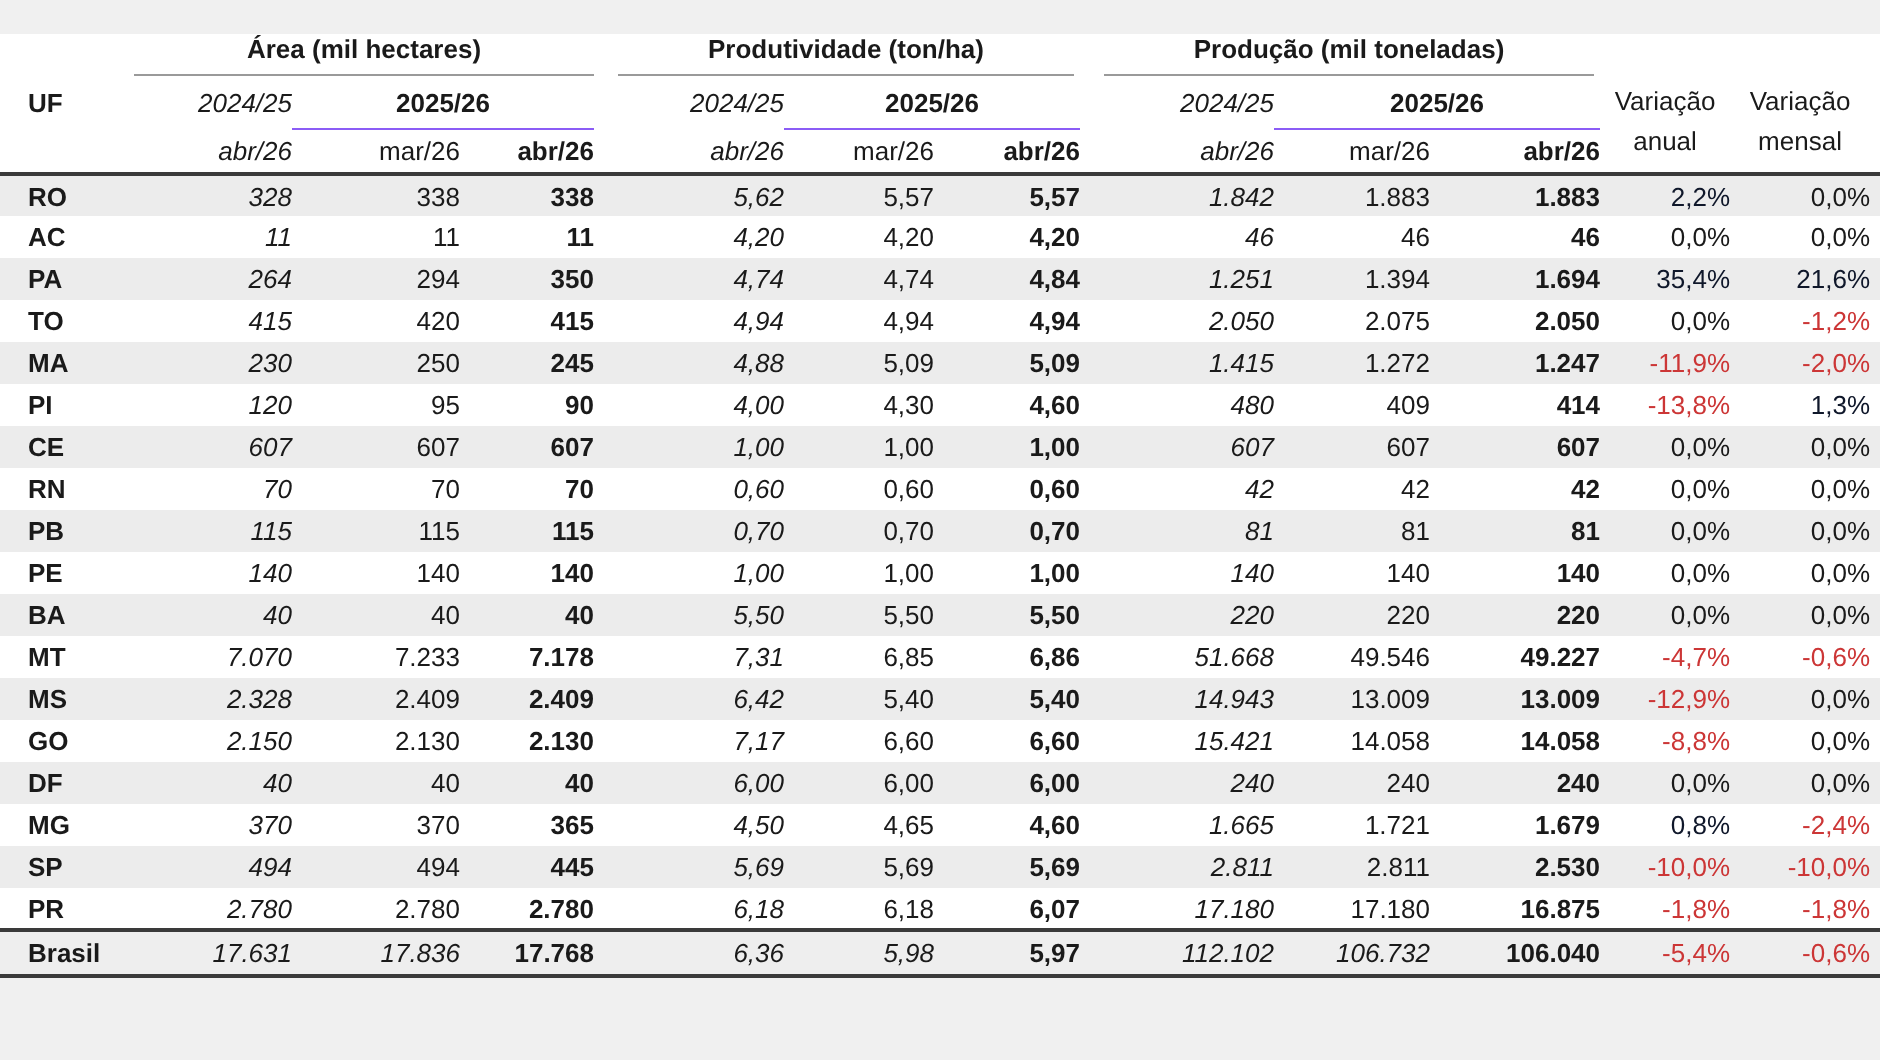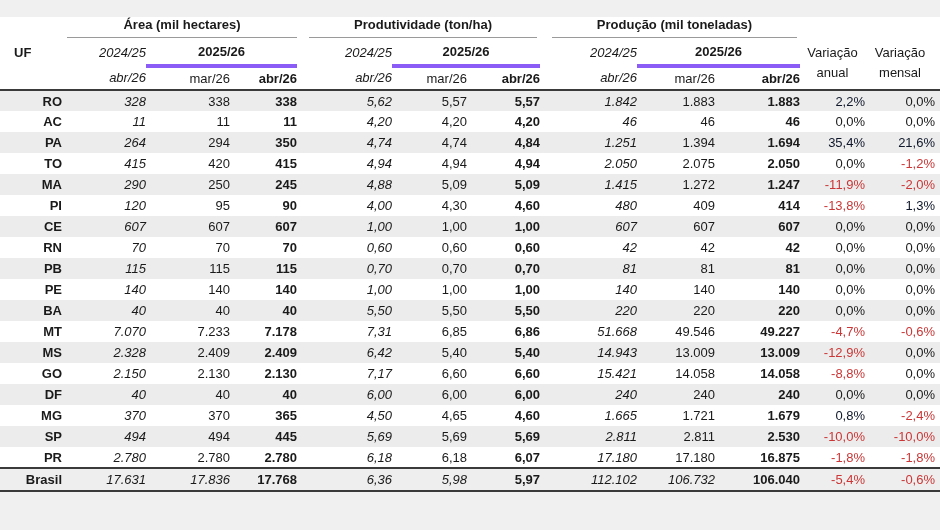--- a/index.html
+++ b/index.html
@@ -15,33 +15,33 @@
 
   
   thead{border-bottom:2px solid #3a3a3a}
   .g-row th{height:17px;vertical-align:bottom}
   .grp{border-bottom:1px solid #9a9a9a;margin:0 3px 0 12px;padding-bottom:5px;
        text-align:center;font-weight:bold}
   .g-area .grp{margin-left:5px;margin-right:0}
   .s-row th{height:26px;vertical-align:middle}
   .uf-h{font-weight:bold;text-align:left;padding-left:14px}
   .season-prev{font-style:italic;text-align:right}
-  .season-curr{font-weight:bold;text-align:center;border-bottom:4px solid #8b5cf6}
+  .season-curr{font-weight:bold;text-align:center;border-bottom:1px solid #8b5cf6}
   .var-h{vertical-align:bottom;text-align:center;padding-bottom:2px}
   .var-h div{line-height:20px}
   .m-row th{height:21px;vertical-align:middle;text-align:right}
   .sub-prev{font-style:italic}
   .sub-curr{font-weight:bold}
   .last{padding-right:5px}
 
   
   tbody tr{height:21px}
   tbody tr:nth-child(odd){background:#ececec}
   tbody td{text-align:right;vertical-align:middle}
-  td.uf{text-align:right;padding-left:14px;font-weight:bold}
+  td.uf{text-align:left;padding-left:14px;font-weight:bold}
   td.c1{font-style:italic}
   td.c3{font-weight:bold}
   tbody tr.total{height:23px;background:#eeeeee;
     border-top:2px solid #3a3a3a;border-bottom:2px solid #3a3a3a}
   tr.total td.c2{font-style:italic}
   .pos{color:#0f172a}
   .neg{color:#cc3636}
   .neu{color:#1a1a1a}
 </style>
 </head>
@@ -159,21 +159,21 @@
     <td class="c2">4,94</td>
     <td class="c3">4,94</td>
     <td class="c1">2.050</td>
     <td class="c2">2.075</td>
     <td class="c3">2.050</td>
     <td class="var neu">0,0%</td>
     <td class="var last neg">-1,2%</td>
   </tr>
         <tr>
     <td class="uf">MA</td>
-    <td class="c1">290</td>
+    <td class="c1">230</td>
     <td class="c2">250</td>
     <td class="c3">245</td>
     <td class="c1">4,88</td>
     <td class="c2">5,09</td>
     <td class="c3">5,09</td>
     <td class="c1">1.415</td>
     <td class="c2">1.272</td>
     <td class="c3">1.247</td>
     <td class="var neg">-11,9%</td>
     <td class="var last neg">-2,0%</td>

